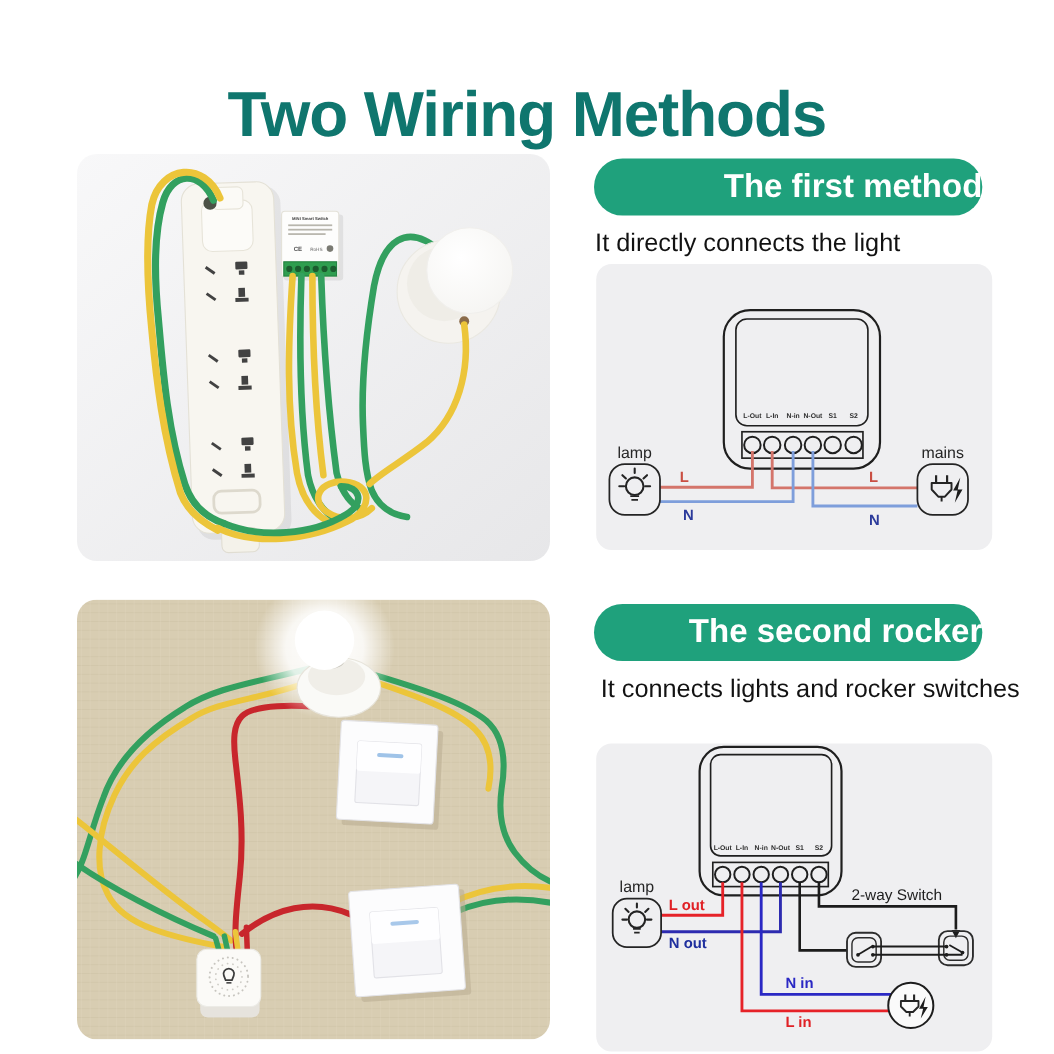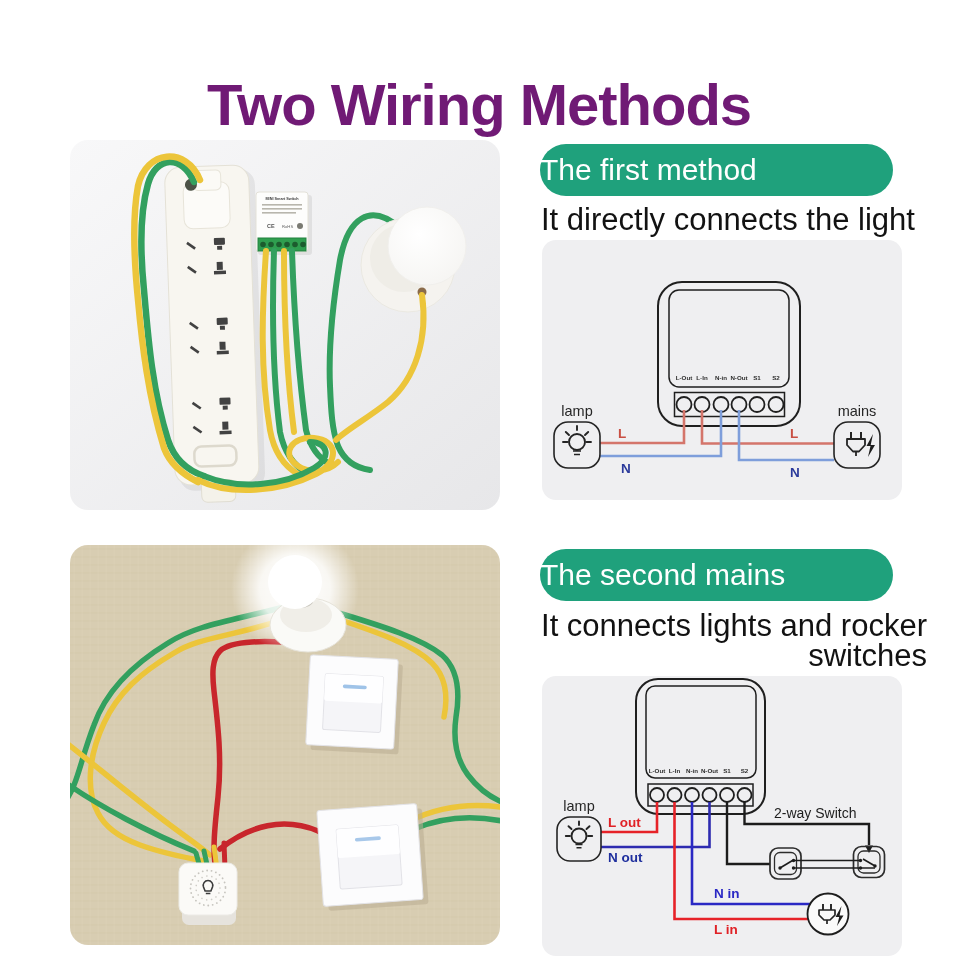--- a/index.html
+++ b/index.html
@@ -1,24 +1,24 @@
 <!DOCTYPE html>
 <html><head>
 <meta charset="utf-8">
 <style>
   html,body{margin:0;padding:0;background:#ffffff;}
   body{width:958px;height:958px;position:relative;font-family:"Liberation Sans","DejaVu Sans",sans-serif;overflow:hidden;}
-  .page-title{position:absolute;left:0;top:30px;width:958px;text-align:center;font-size:58px;line-height:72px;font-weight:800;letter-spacing:-1px;color:#701a75;}
+  .page-title{position:absolute;left:0;top:30px;width:958px;text-align:center;font-size:58px;line-height:72px;font-weight:800;letter-spacing:-1px;color:#0f766e;}
   .photo{position:absolute;left:70px;width:430px;border-radius:18px;overflow:hidden;}
   .photo1{top:140px;height:370px;}
   .photo2{top:545px;height:400px;}
-  .pill{position:absolute;left:540px;width:353px;height:52px;border-radius:27px;background:#1fa17c;color:#ffffff;font-size:30px;display:flex;align-items:center;justify-content:flex-start;}
+  .pill{position:absolute;left:540px;width:353px;height:52px;border-radius:27px;background:#1fa17c;color:#ffffff;font-size:30px;display:flex;align-items:center;justify-content:flex-end;font-weight:bold;}
   .pill1{top:144px;}
   .pill2{top:549px;}
-  .desc{position:absolute;left:541px;width:386px;color:#121212;font-size:31px;line-height:30px;}
+  .desc{position:absolute;left:541px;width:386px;color:#121212;font-size:23px;line-height:30px;}
   .desc1{top:205px;}
   .desc2{top:611px;text-align:right;}
   .panel{position:absolute;left:542px;width:360px;background:#efeff1;border-radius:14px;}
   .panel1{top:240px;height:260px;}
   .panel2{top:676px;height:280px;}
   svg{display:block;}
   .dev{fill:none;stroke:#1f1f1f;}
   .tlabel{font-size:6.2px;font-weight:bold;fill:#2e2e2e;text-anchor:middle;}
   .boxlabel{font-size:14.5px;fill:#262626;text-anchor:middle;}
   .wlab{font-size:13.5px;font-weight:bold;}
@@ -245,21 +245,21 @@
   <g>
     <rect x="292" y="182" width="46" height="46" rx="14" fill="none" stroke="#242424" stroke-width="1.6"></rect>
     <path d="M309,192 v7 M319,192 v7" stroke="#242424" stroke-width="2" fill="none"></path>
     <path d="M305,199 L323,199 L323,205 L317,211.5 L311,211.5 L305,205 Z M314,211.5 v4.5" fill="none" stroke="#242424" stroke-width="1.8" stroke-linejoin="round"></path>
     <path d="M331,194 L324.5,206 L328.5,206 L326,217 L333,205 L328.7,205 Z" fill="#1d1d1d"></path>
   </g>
 </svg>
 </div>
 
 <div class="pill pill2">
-  <span>The second mains</span>
+  <span>The second rocker</span>
 </div>
 <div class="desc desc2">It connects lights and rocker switches</div>
 
 <div class="panel panel2">
 <svg width="360" height="280" viewBox="0 0 360 280">
 
   <g>
     <rect class="dev" x="94" y="3" width="129" height="135" rx="22" stroke-width="2"></rect>
     <rect class="dev" x="104" y="10" width="110" height="92" rx="9" stroke-width="1.5"></rect>
     <text class="tlabel" x="115" y="96.5" font-size="5.8">L-Out</text>

